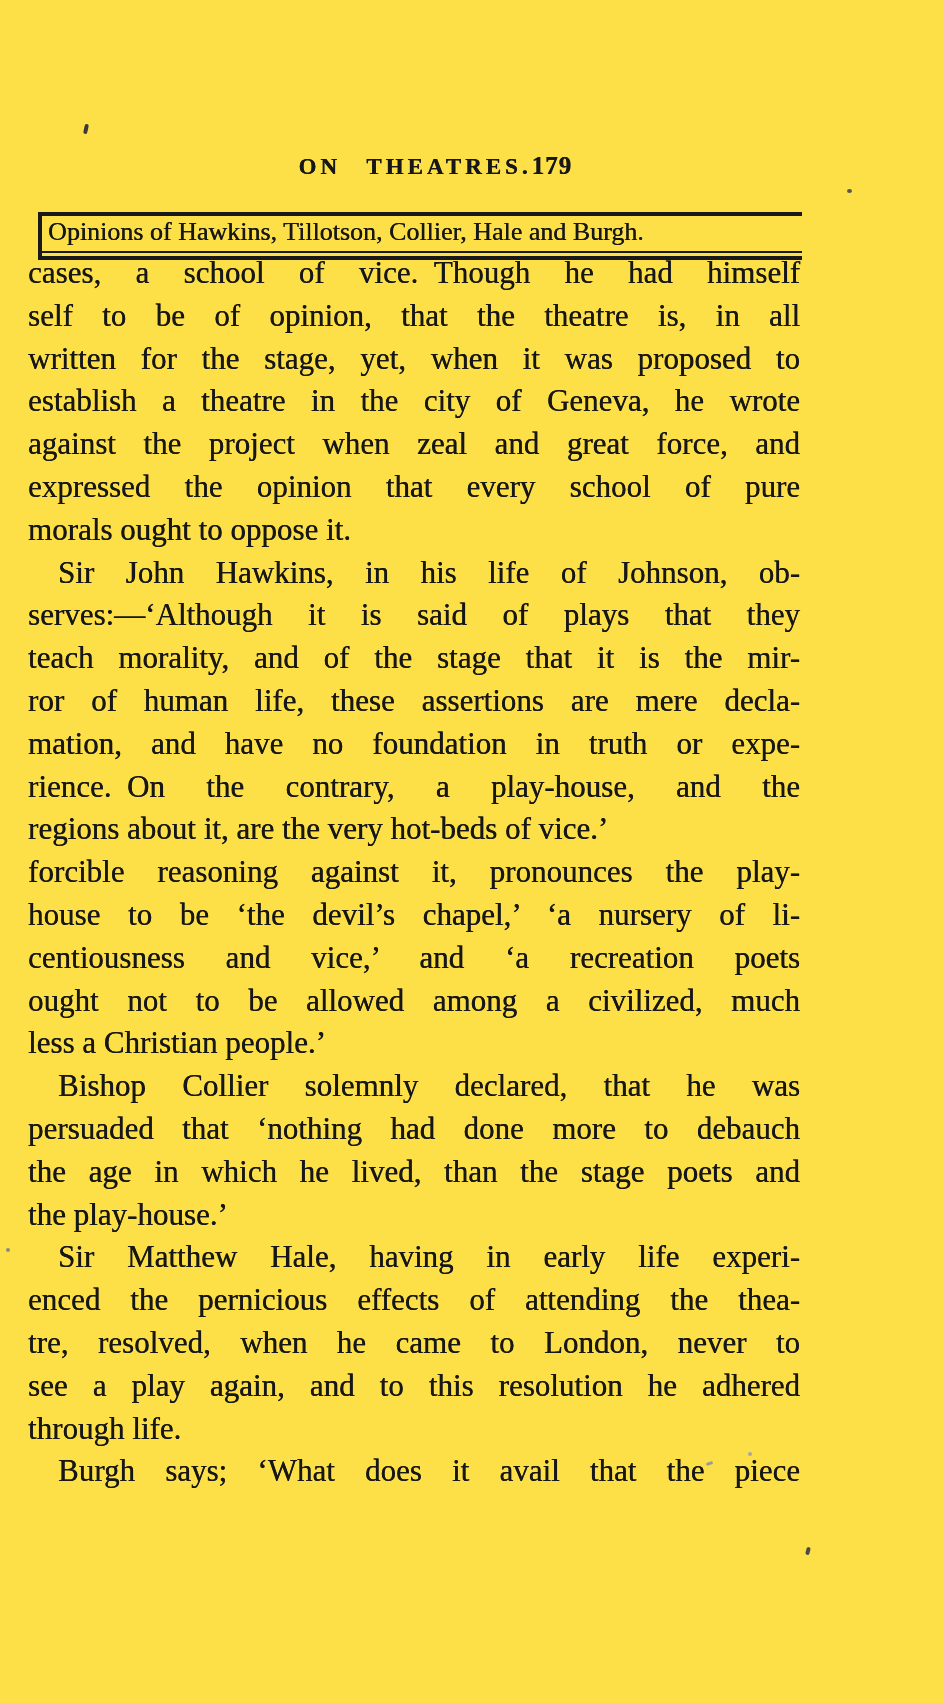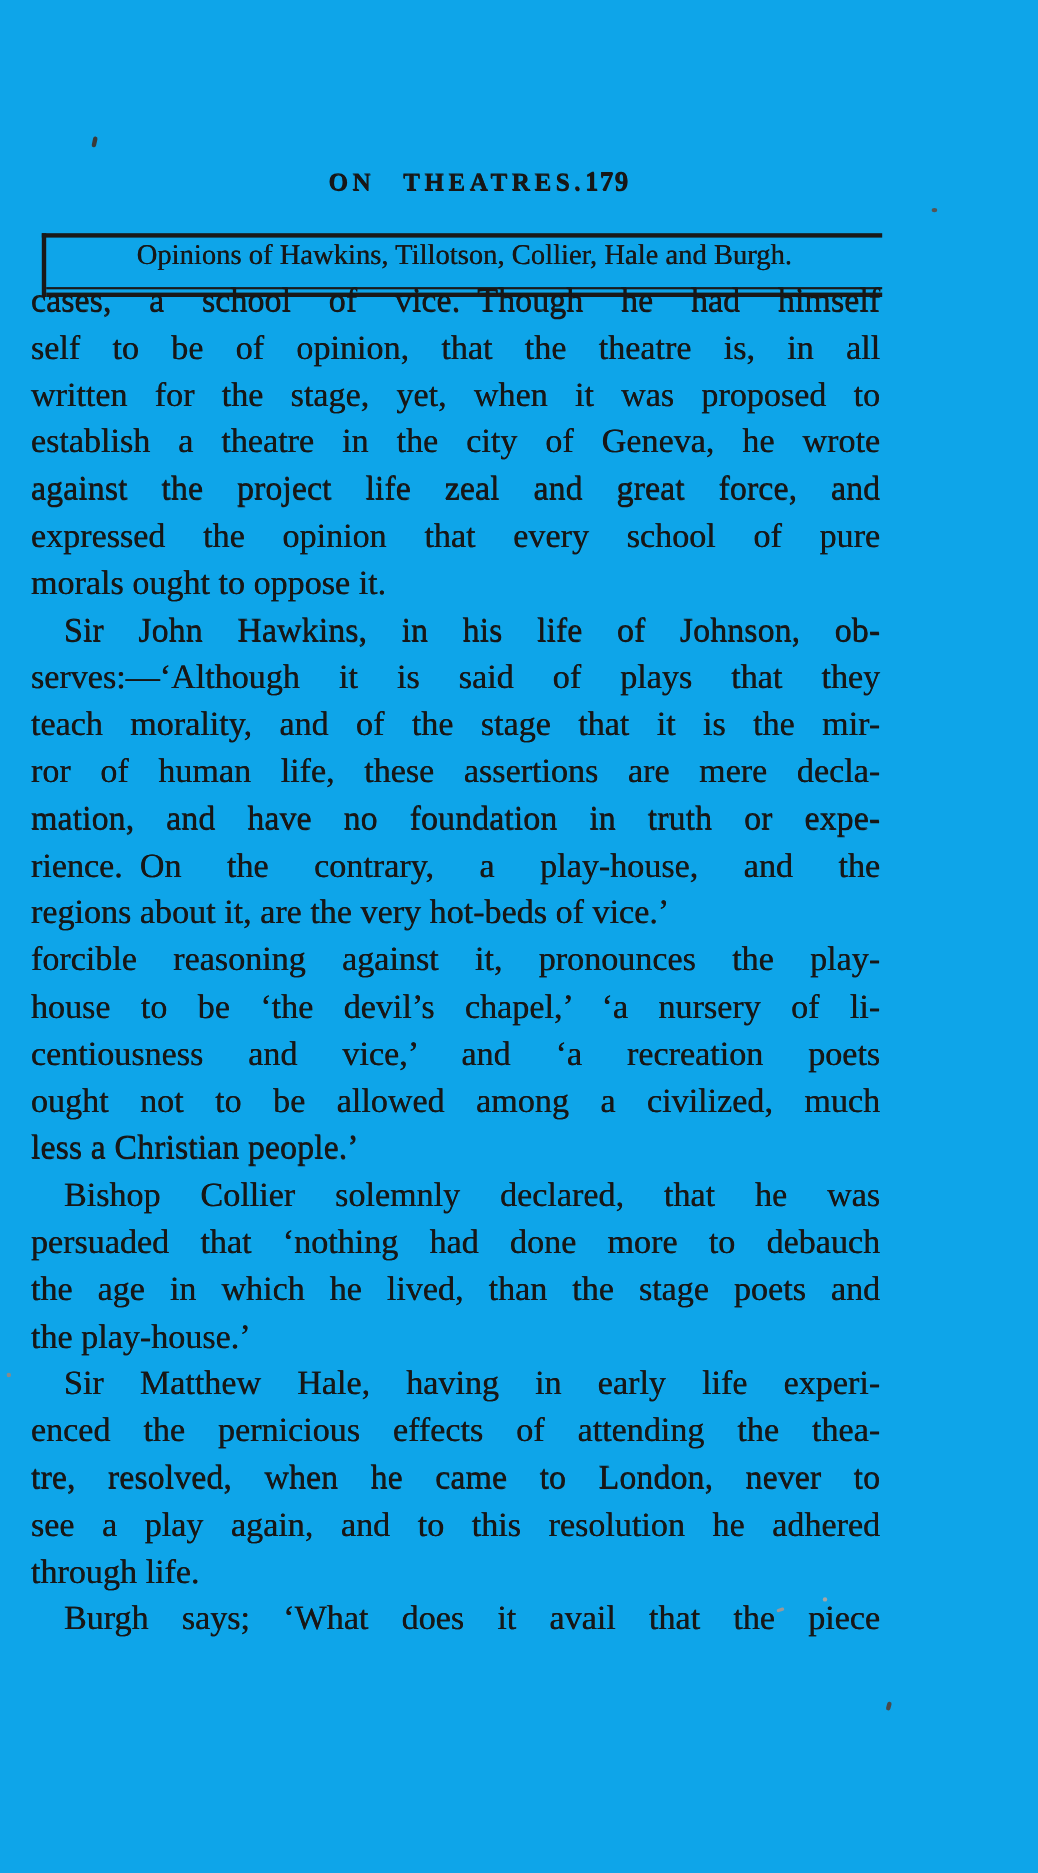--- a/index.html
+++ b/index.html
@@ -1,19 +1,19 @@
 <!DOCTYPE html>
 <html><head>
 <meta charset="utf-8">
 <style>
   html,body{margin:0;padding:0;background:#ffffff;}
   .page{
     position:relative;
     width:944px;height:1703px;
-    background:#0ea5e9;
+    background:#fde047;
     color:#171717;
     font-family:"Liberation Serif", serif;
     overflow:hidden;
     text-shadow:0.35px 0.2px 0 currentColor; 
   }
   
   .running-head{
     position:absolute;left:30px;top:152px;width:770px;
     display:flex;align-items:baseline;
   }
@@ -28,22 +28,21 @@
     font-size:25px;font-weight:bold;letter-spacing:1px;
   }
   
   .head-box{
     position:absolute;left:38px;top:212px;width:760px;
     border-top:4px solid #191919;
     border-left:4px solid #191919;
   }
   .head-text{
     font-size:26px;line-height:30px;
-    text-align:center;
-    padding:1px 6px 14px 6px;
+    padding:1px 6px 4px 6px;
     white-space:nowrap;
   }
   .rule-thin{height:2px;background:#191919;}
   .rule-gap{height:3px;background:transparent;}
   .rule-thick{height:4px;background:#191919;}
   
   .body-text{
     position:absolute;left:28px;top:252px;width:772px;
     font-size:31px;
   }
@@ -81,21 +80,21 @@
     <div class="rule-gap"></div>
     <div class="rule-thick"></div>
   </div>
 
   <div class="body-text">
       <div class="paragraph">
         <div class="line j">cases, a school of vice. Though he had himself</div>
         <div class="line j">self to be of opinion, that the theatre is, in all</div>
         <div class="line j">written for the stage, yet, when it was proposed to</div>
         <div class="line j">establish a theatre in the city of Geneva, he wrote</div>
-        <div class="line j">against the project life zeal and great force, and</div>
+        <div class="line j">against the project when zeal and great force, and</div>
         <div class="line j">expressed the opinion that every school of pure</div>
         <div class="line">morals ought to oppose it.</div>
       </div>
       <div class="paragraph">
         <div class="line j ind">Sir John Hawkins, in his life of Johnson, ob-</div>
         <div class="line j">serves:—‘Although it is said of plays that they</div>
         <div class="line j">teach morality, and of the stage that it is the mir-</div>
         <div class="line j">ror of human life, these assertions are mere decla-</div>
         <div class="line j">mation, and have no foundation in truth or expe-</div>
         <div class="line j">rience. On the contrary, a play-house, and the</div>

